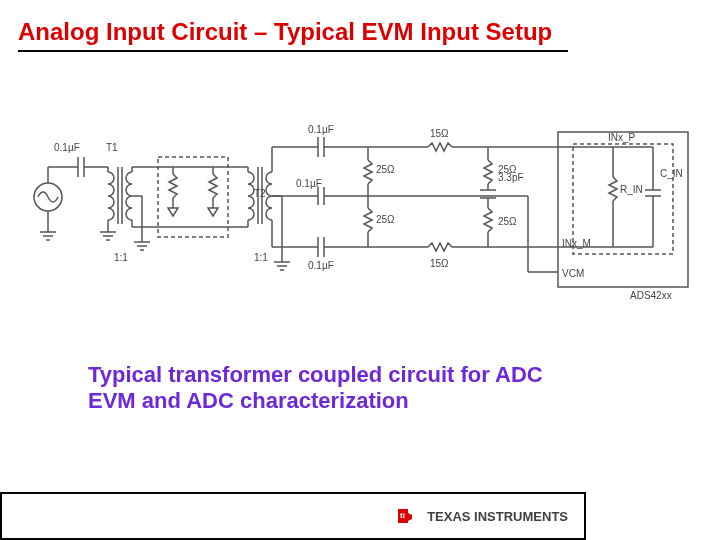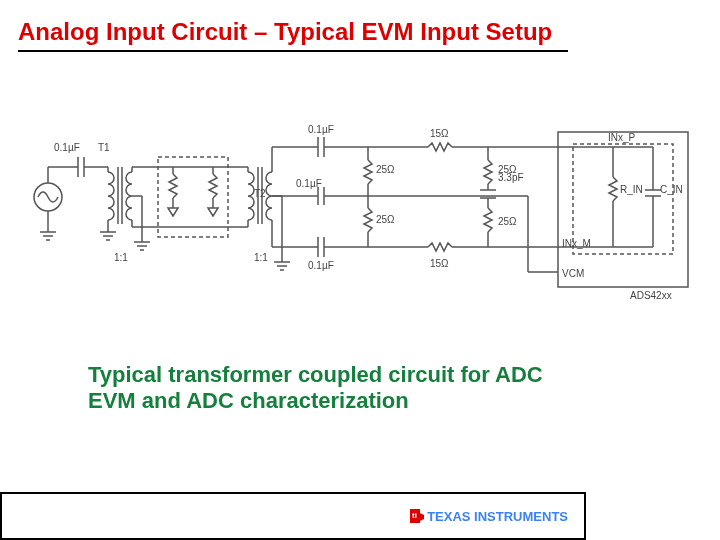--- a/index.html
+++ b/index.html
@@ -38,21 +38,21 @@
   }
   .schem-label {
     position: absolute;
     font-size: 10px;
     color: #444;
     white-space: nowrap;
   }
   .caption {
     font-size: 22px;
     font-weight: bold;
-    color: #15803d;
+    color: #6d28d9;
     margin-top: 40px;
     margin-left: 70px;
     max-width: 520px;
     line-height: 1.2;
   }
   .footer {
     position: absolute;
     bottom: 0;
     left: 0;
     right: 0;
@@ -60,26 +60,26 @@
     height: 48px;
     box-sizing: border-box;
     display: flex;
     align-items: center;
     justify-content: flex-end;
     padding-right: 16px;
   }
   .ti-logo {
     display: flex;
     align-items: center;
-    gap: 0;
+    gap: 12px;
   }
   .ti-name {
     font-size: 13px;
     font-weight: bold;
-    color: #3b82f6;
+    color: #404040;
   }
   svg { display: block; }
 </style>
 </head>
 <body>
 
 <div class="slide">
   <div class="title">Analog Input Circuit – Typical EVM Input Setup</div>
   <div class="underline"></div>
 
@@ -225,38 +225,38 @@
         <line x1="595" y1="35" x2="635" y2="35"></line>
         <line x1="635" y1="35" x2="635" y2="60"></line>
         <line x1="540" y1="135" x2="595" y2="135"></line>
         <line x1="595" y1="100" x2="595" y2="135"></line>
         <line x1="635" y1="100" x2="635" y2="135"></line>
         <line x1="595" y1="135" x2="635" y2="135"></line>
       </g>
     </svg>
 
     <span class="schem-label" style="left:36px; top:30px;">0.1µF</span>
-    <span class="schem-label" style="left:80px; top:30px;">T1</span>
+    <span class="schem-label" style="left:88px; top:30px;">T1</span>
     <span class="schem-label" style="left:96px; top:140px;">1:1</span>
     <span class="schem-label" style="left:236px; top:30px;margin-top:46px;">T2</span>
     <span class="schem-label" style="left:236px; top:140px;">1:1</span>
     <span class="schem-label" style="left:290px; top:12px;">0.1µF</span>
     <span class="schem-label" style="left:278px; top:66px;">0.1µF</span>
     <span class="schem-label" style="left:290px; top:148px;">0.1µF</span>
     <span class="schem-label" style="left:358px; top:52px;">25Ω</span>
     <span class="schem-label" style="left:358px; top:102px;">25Ω</span>
     <span class="schem-label" style="left:412px; top:16px;">15Ω</span>
     <span class="schem-label" style="left:412px; top:146px;">15Ω</span>
     <span class="schem-label" style="left:480px; top:52px;">25Ω</span>
     <span class="schem-label" style="left:480px; top:104px;">25Ω</span>
     <span class="schem-label" style="left:480px; top:60px;">3.3pF</span>
     <span class="schem-label" style="left:544px; top:20px;padding-left:46px;">INx_P</span>
     <span class="schem-label" style="left:544px; top:126px;text-align:right;">INx_M</span>
     <span class="schem-label" style="left:602px; top:72px;">R_IN</span>
-    <span class="schem-label" style="left:642px; top:72px;">C_IN</span>
+    <span class="schem-label" style="left:642px; top:56px;">C_IN</span>
     <span class="schem-label" style="left:544px; top:156px;text-align:right;">VCM</span>
     <span class="schem-label" style="left:612px; top:178px;">ADS42xx</span>
   </div>
 
   <div class="caption">Typical transformer coupled circuit for ADC EVM and ADC characterization</div>
 
   <div class="footer">
     <div class="ti-logo">
       <svg width="20" height="20" viewBox="0 0 20 20">
         <path d="M3 3 h10 v4 l4 2 v4 l-4 2 v2 h-10 z" fill="#d00"></path>

